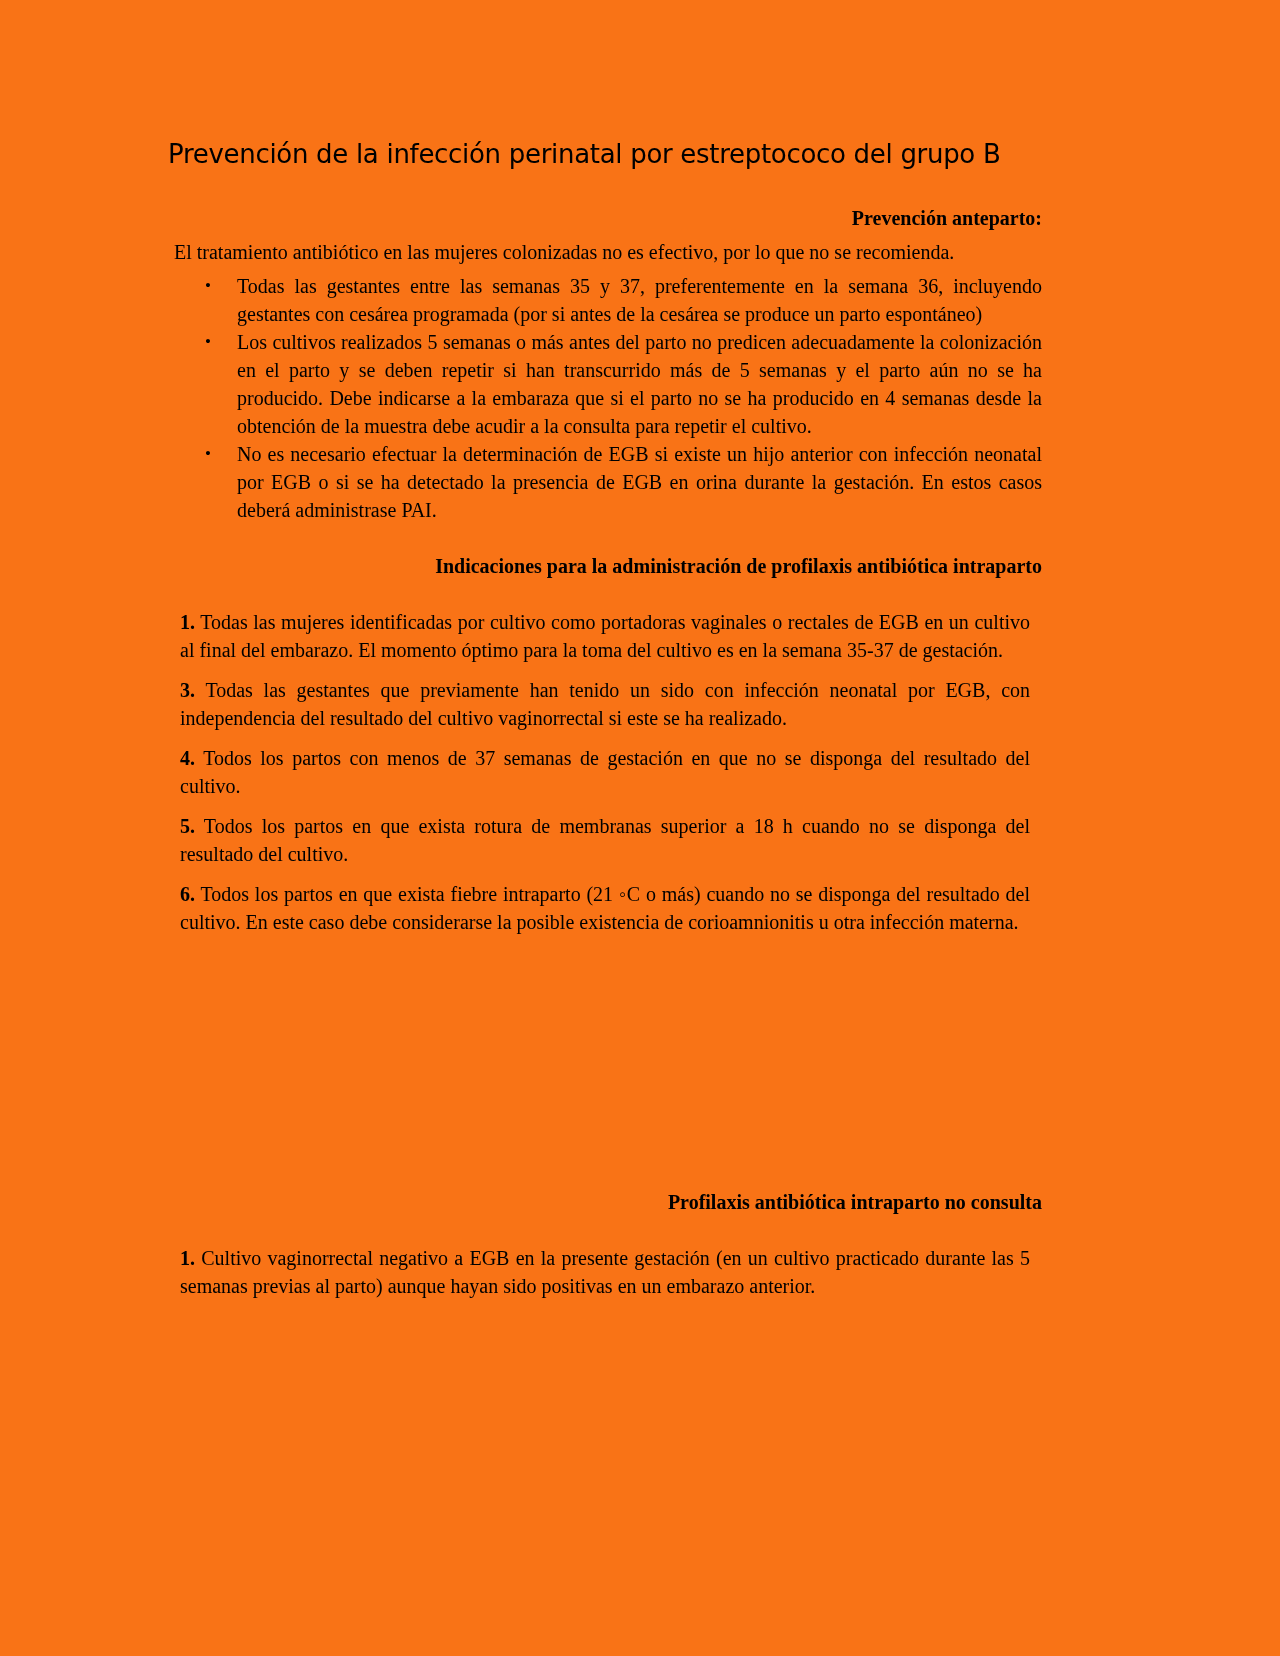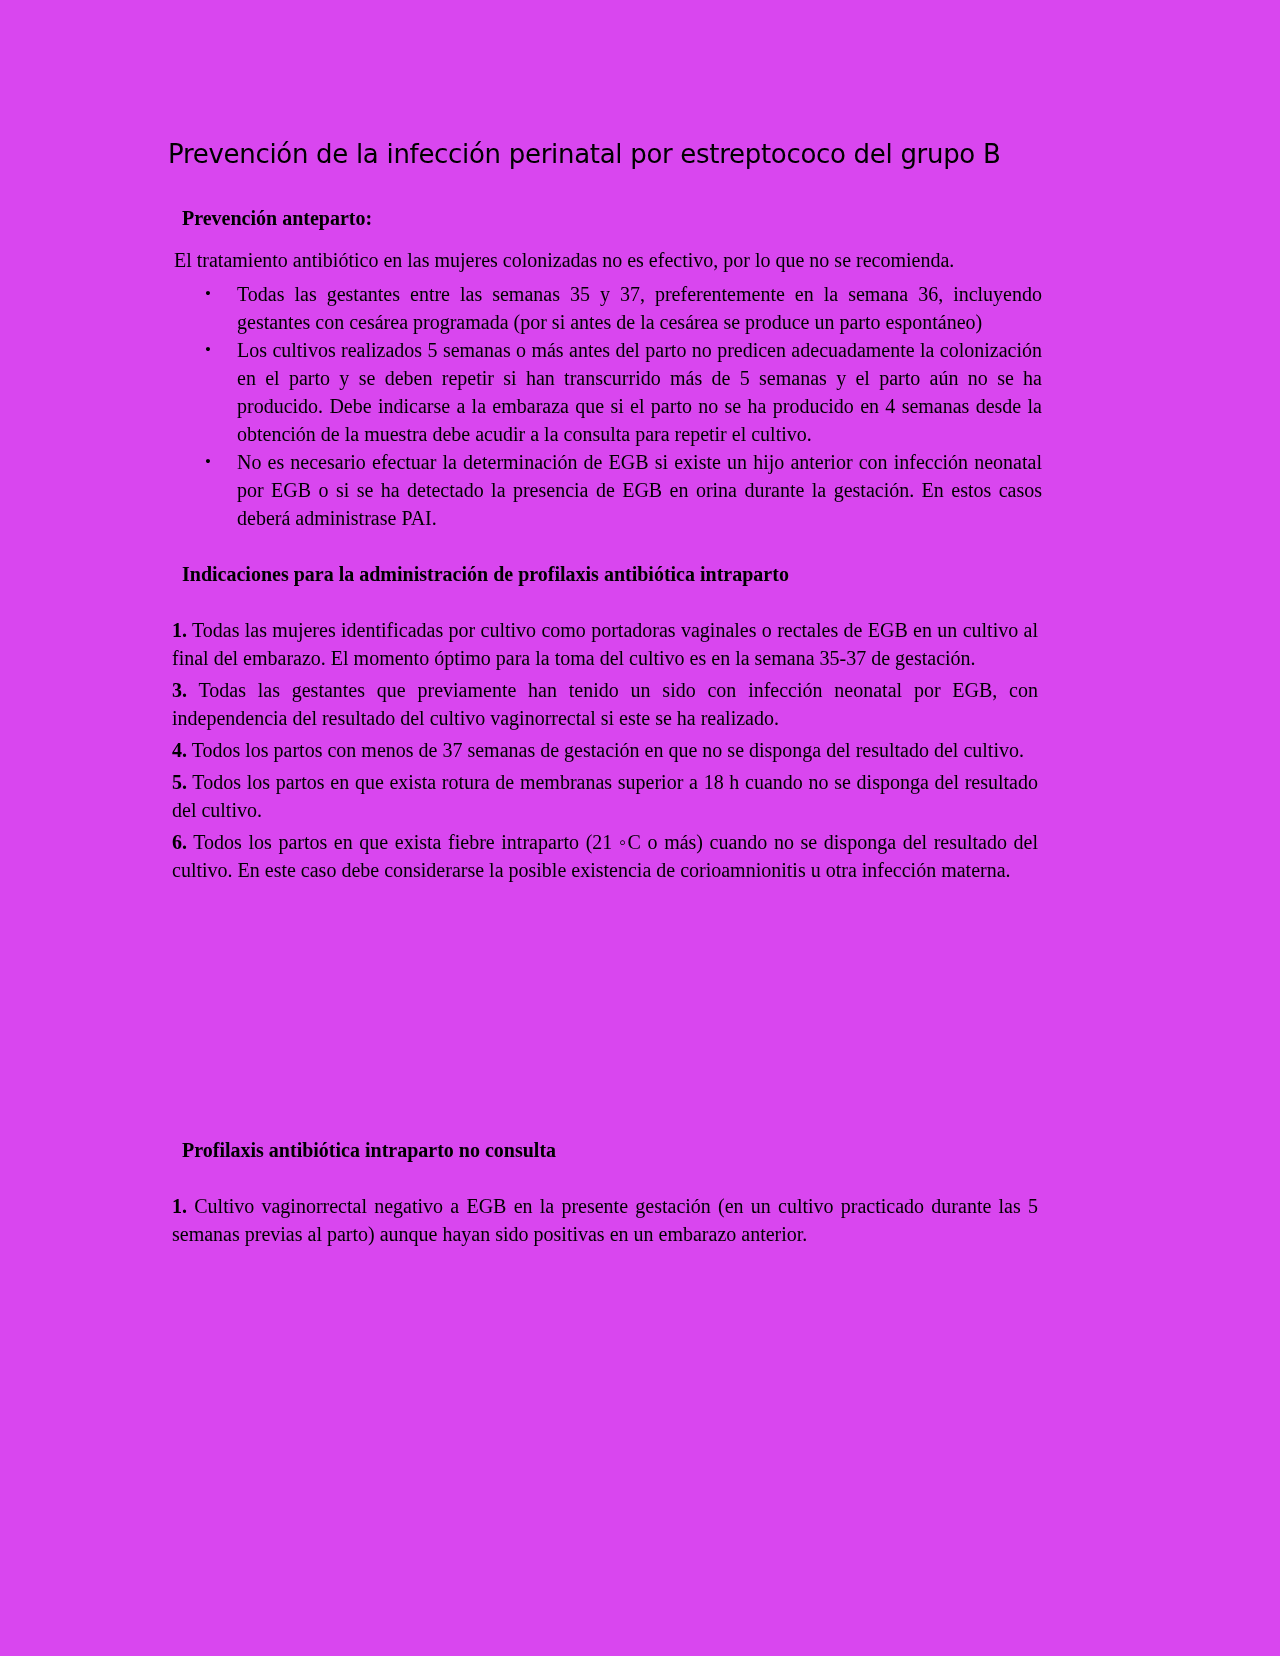--- a/index.html
+++ b/index.html
@@ -4,42 +4,43 @@
 <style>
   html, body {
     margin: 0;
     padding: 0;
     background: #ffffff;
   }
   .page {
     position: relative;
     width: 1280px;
     height: 1656px;
-    background: #d946ef;
+    background: #f97316;
     box-sizing: border-box;
     padding: 138px 238px 0 168px;
     color: #000000;
     font-family: "Liberation Serif", "DejaVu Serif", serif;
     font-size: 20px;
     line-height: 28px;
     overflow: hidden;
   }
   .doc-title {
     font-family: "DejaVu Sans", "Liberation Sans", sans-serif;
     font-weight: 400;
     font-size: 26px;
     line-height: 32px;
     letter-spacing: -0.3px;
     margin: 0 0 34px 0;
     color: #000000;
     white-space: nowrap;
   }
   .sec-heading {
     font-weight: bold;
-    margin: 14px;
+    margin: 0;
+    text-align: right;
   }
   .sec-heading.gap-above { margin-top: 28px; }
   .sec-heading.gap-below { margin-bottom: 28px; }
   .sec-heading.big-gap-above { margin-top: 252px; }
   .para {
     margin: 6px;
   }
   ul.bullet-list {
     list-style: none;
     margin: 0;
@@ -54,21 +55,21 @@
     width: 32px;
     margin-left: 37px;
     text-align: left;
     font-size: 17px;
   }
   .bullet-text {
     flex: 1 1 auto;
     text-align: justify;
   }
   .num-item {
-    margin: 4px;
+    margin: 12px;
     text-align: justify;
   }
   .num-item .item-num {
     font-weight: bold;
   }
 </style>
 </head>
 <body>
 
 <div class="page">

